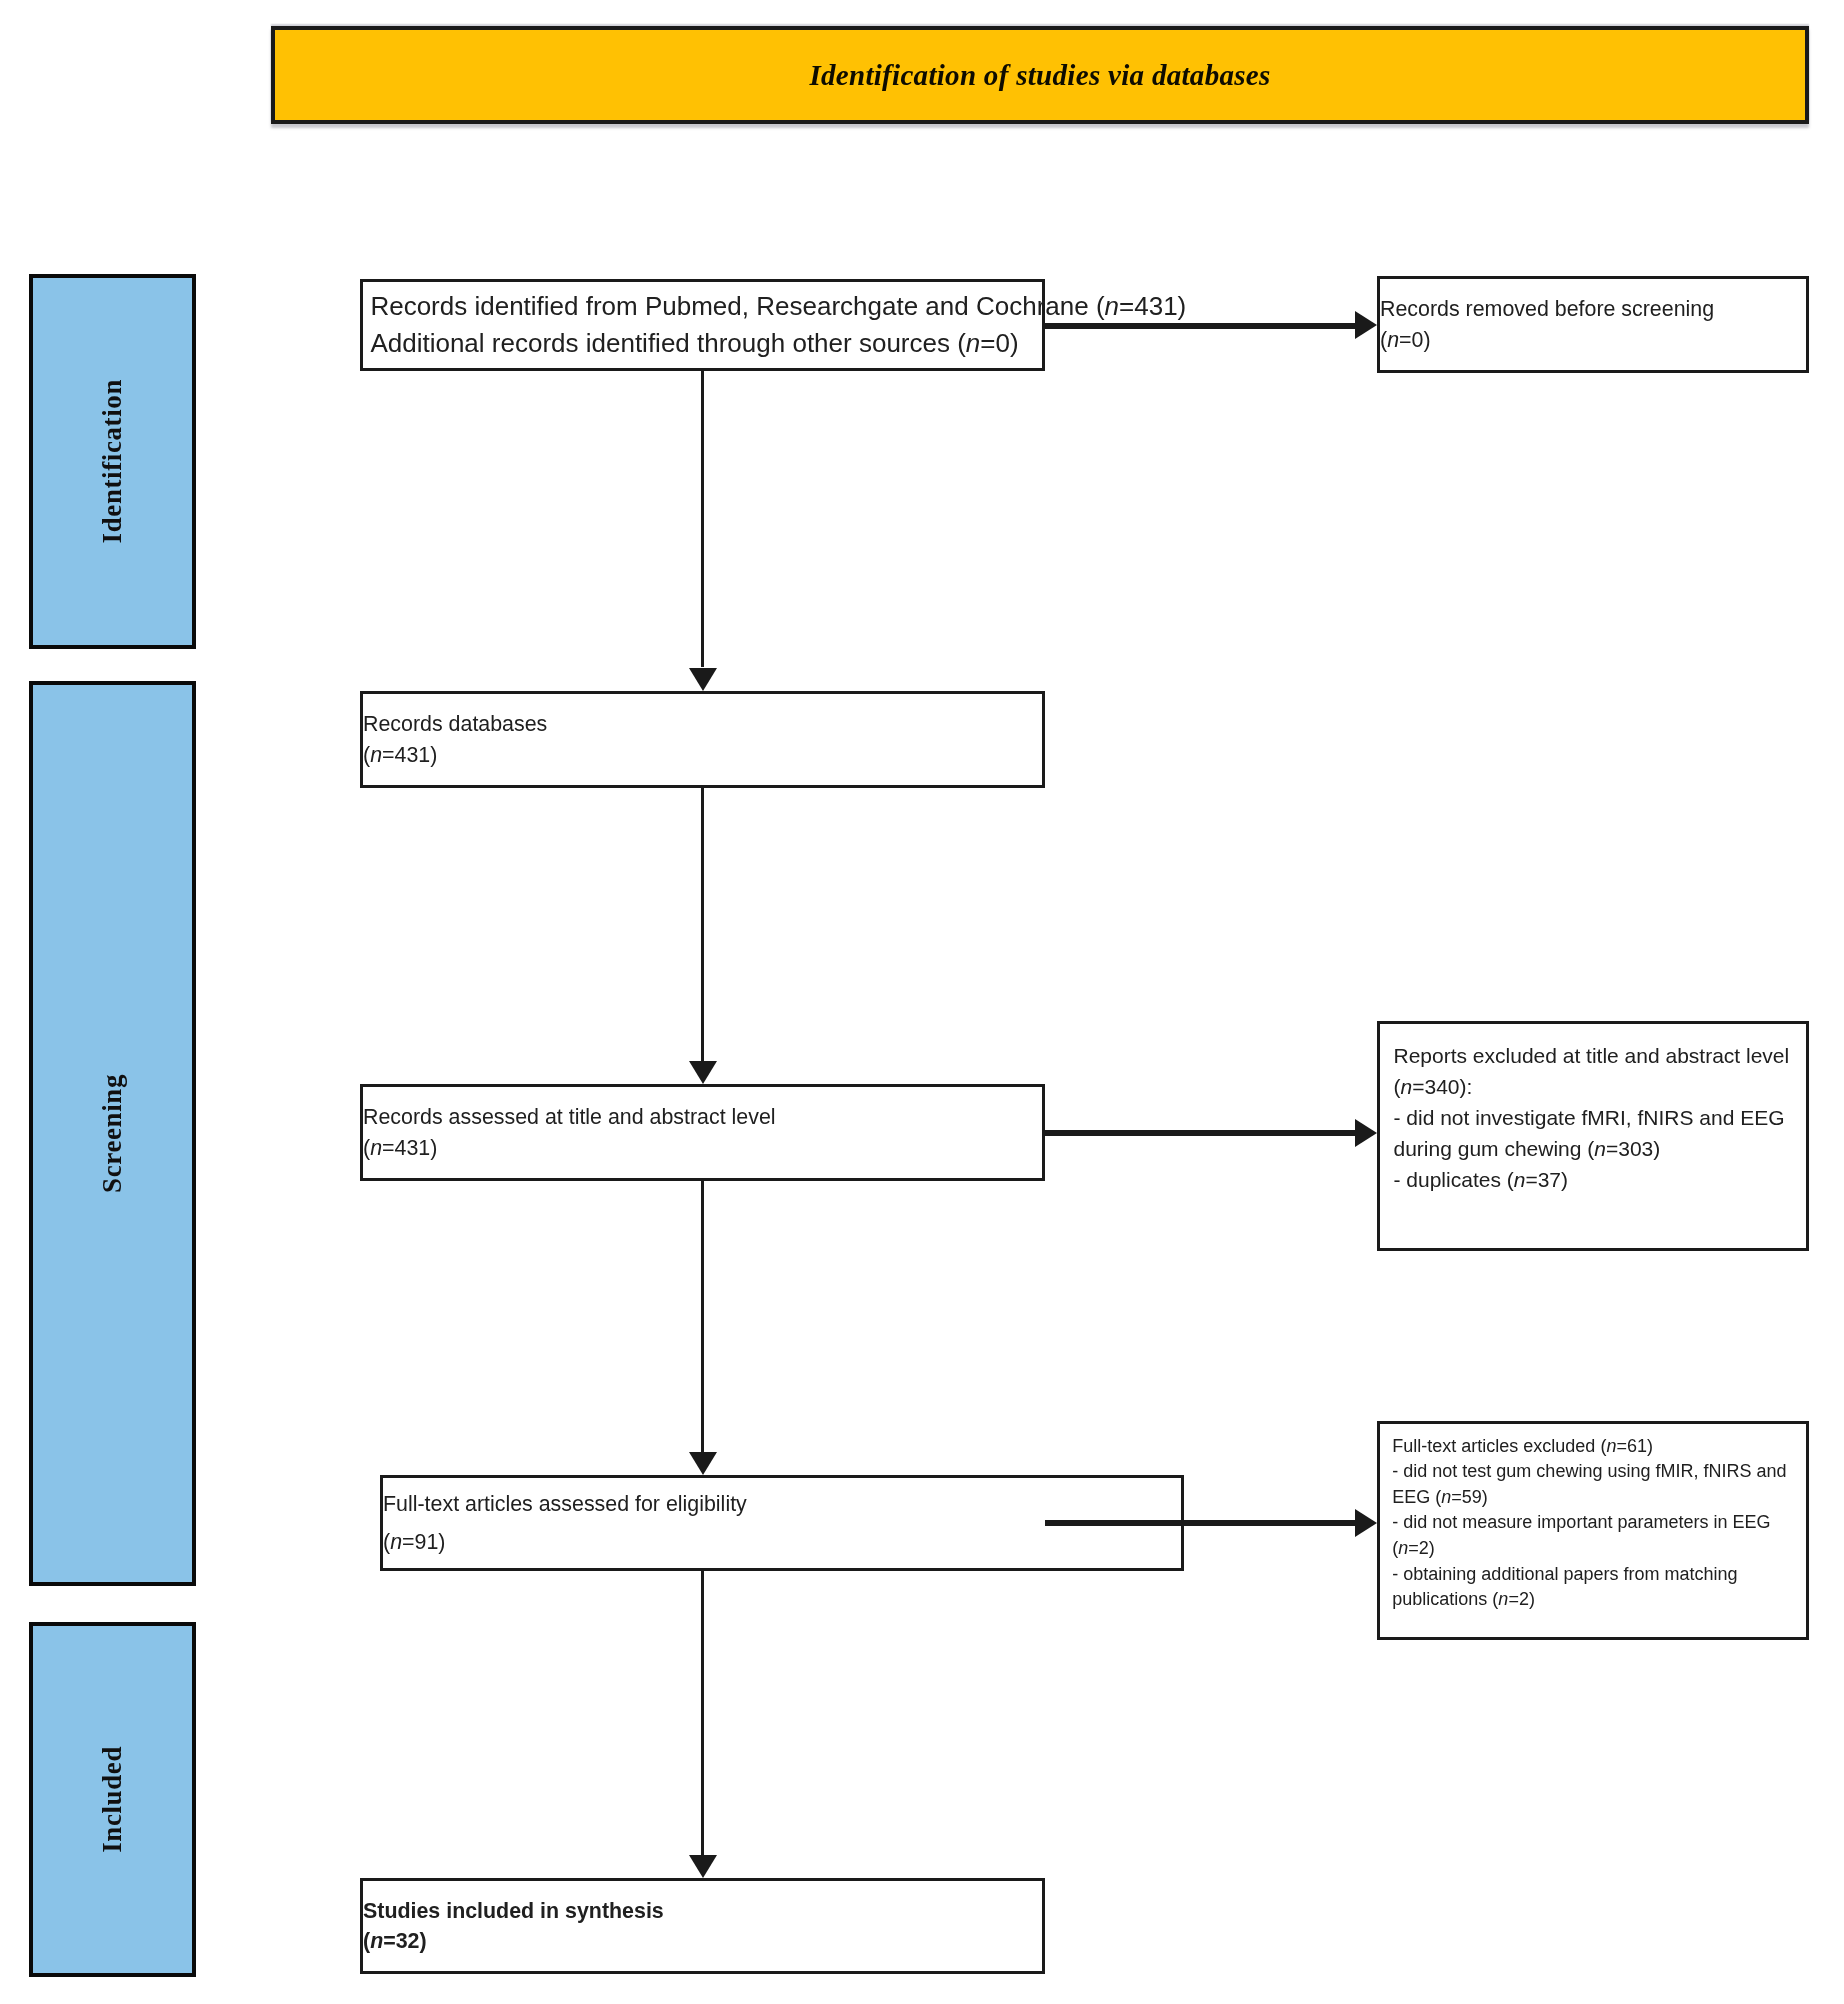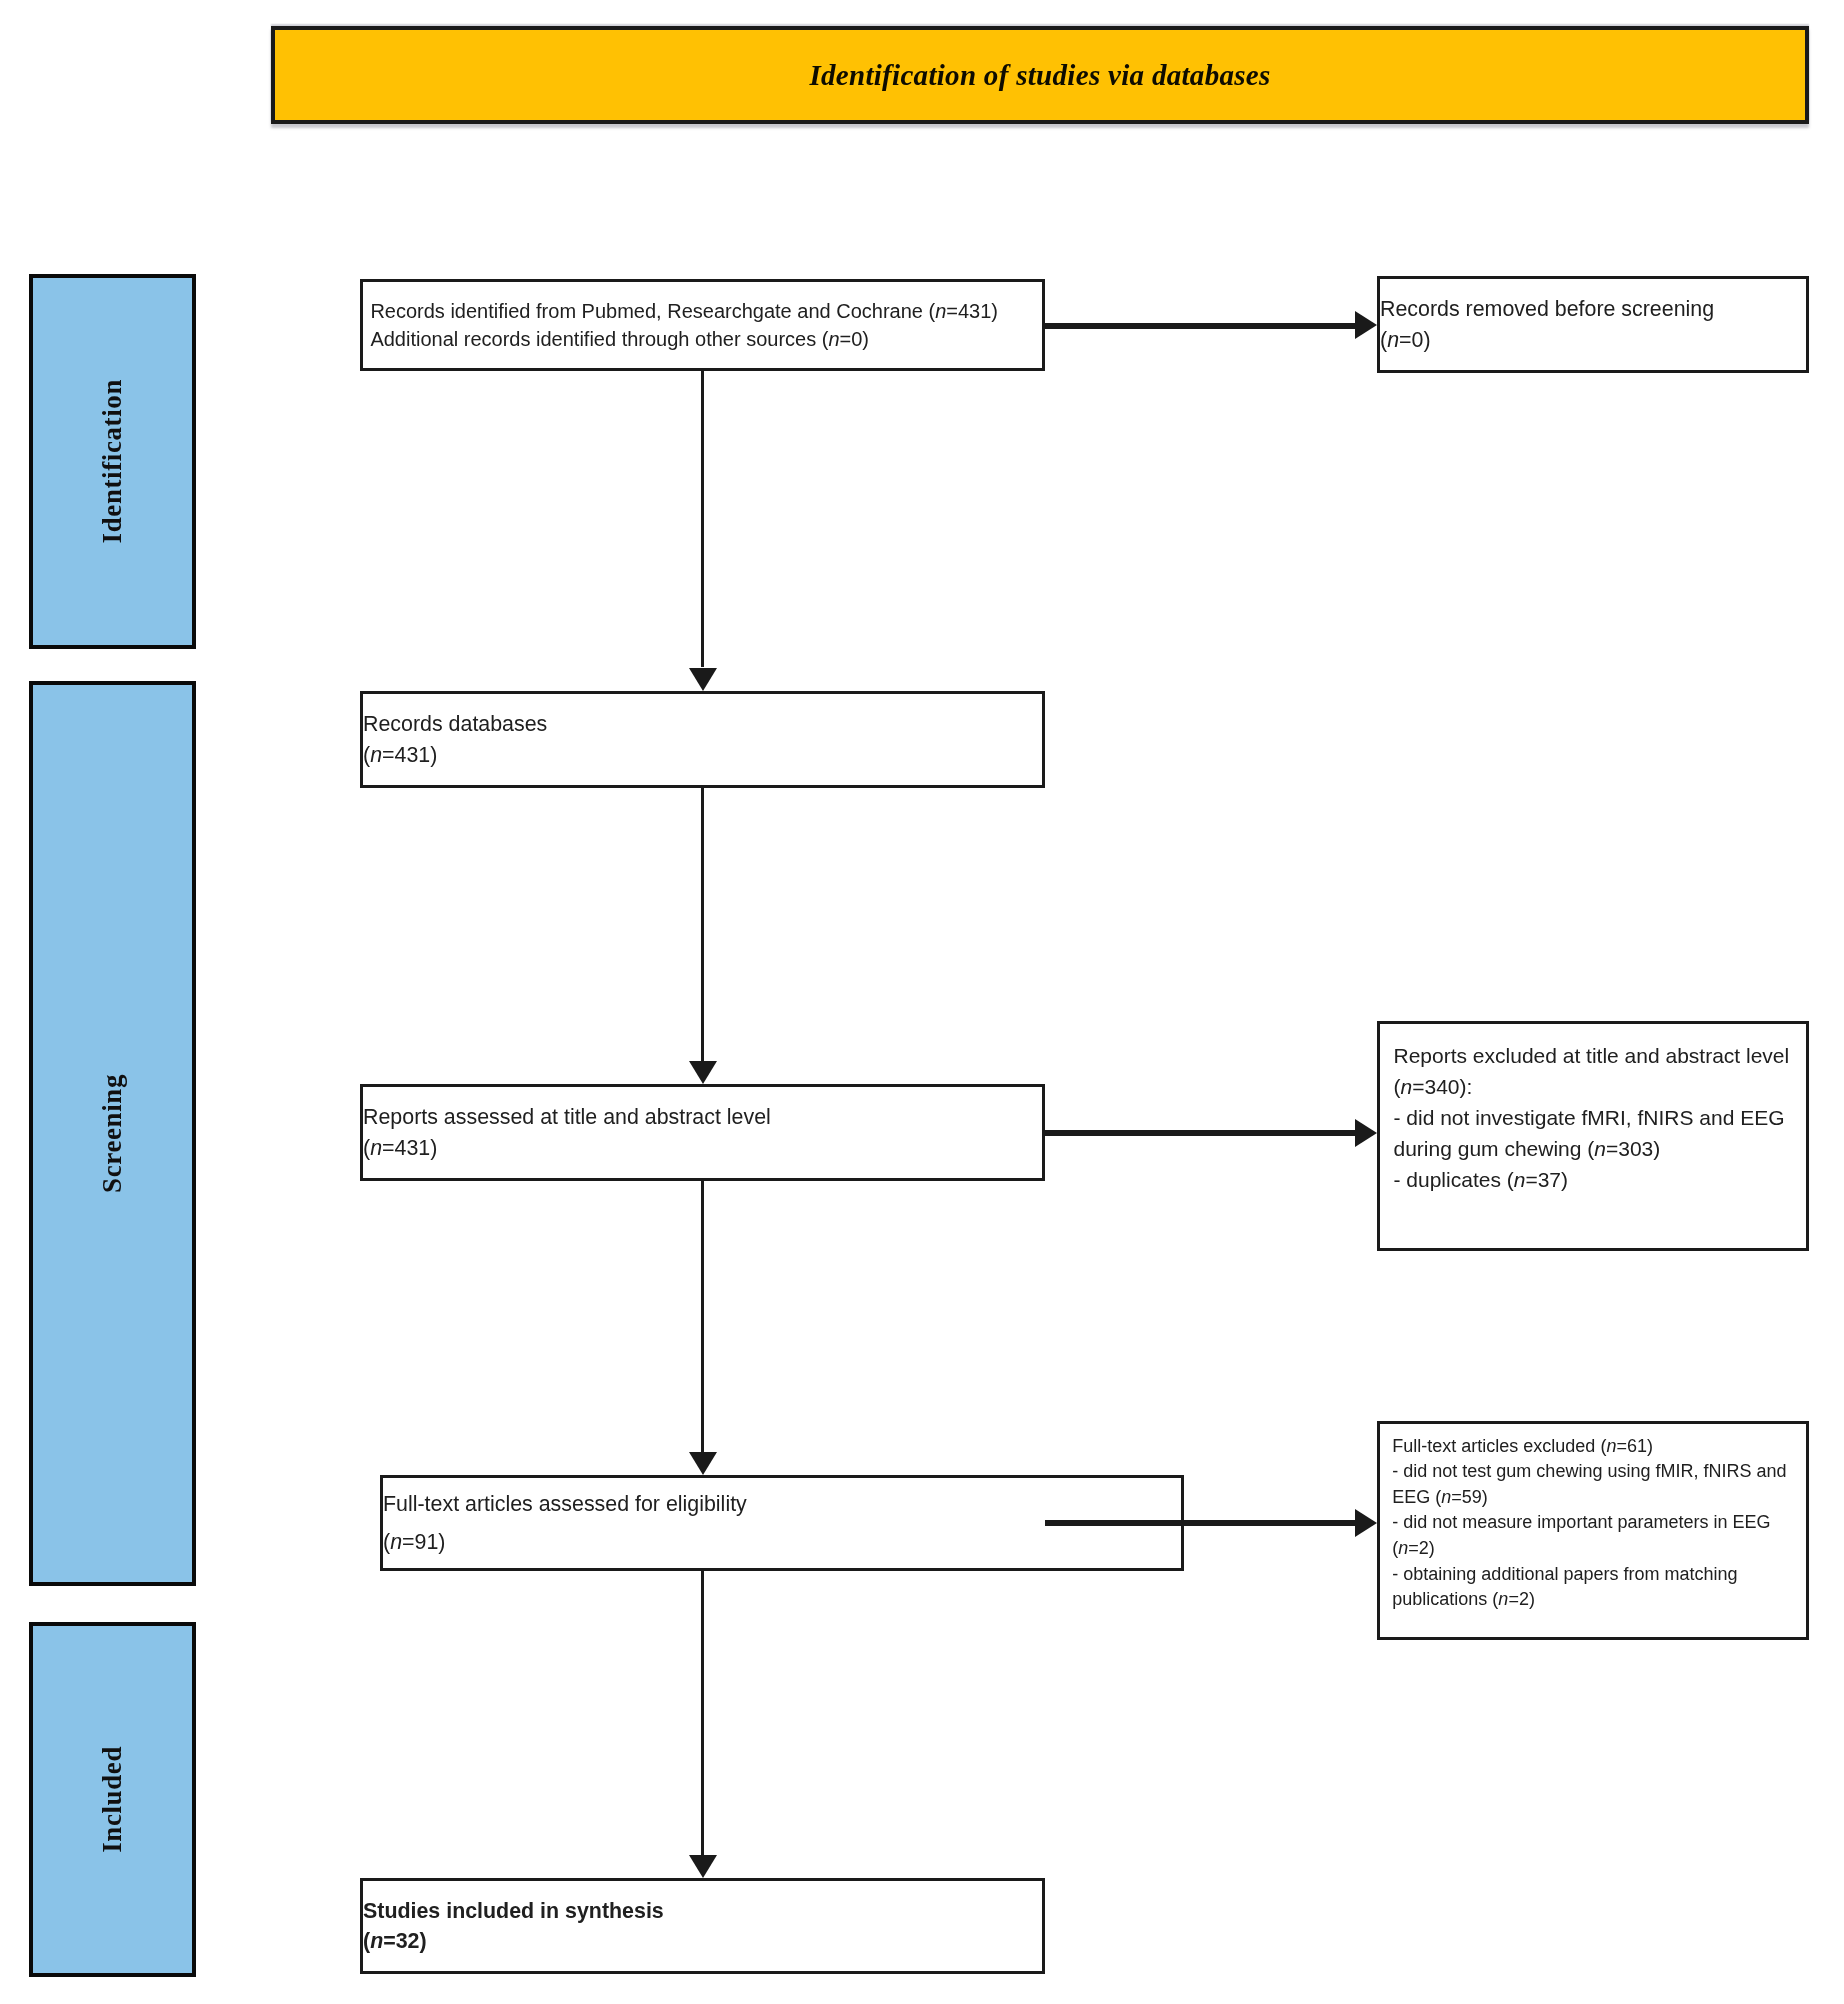--- a/index.html
+++ b/index.html
@@ -62,21 +62,21 @@
     background: #ffffff;
     border: 3.7px solid #1a1a1a;
     box-sizing: border-box;
     display: flex; flex-direction: column; justify-content: center;
     font-size: 21.4px;
     line-height: 1.42;
   }
   .fbox.center { align-items: flex-start; text-align: center; }
   .fbox.left   { align-items: flex-start; text-align: left; }
 
-  #box-records-identified { left: 360px; top: 279px;  width: 685px; height: 92px; padding: 0 7.4px; font-size: 20px; }
+  #box-records-identified { left: 360px; top: 279px;  width: 685px; height: 92px; padding: 0 7.4px; font-size: 26px; }
   #box-records-identified .bline { white-space: nowrap; }
   #box-records-screened   { left: 360px; top: 691px; width: 685px; height: 97px; }
   #box-reports-assessed   { left: 360px; top: 1084px; width: 685px; height: 97px; }
   #box-fulltext-assessed  { left: 380px; top: 1475px; width: 804px; height: 96px; gap: 8px; }
   #box-studies-included   { left: 360px; top: 1878px; width: 685px; height: 96px; font-weight: bold; }
 
   #box-records-removed    { left: 1377px; top: 276px;  width: 432px; height: 97px; }
   #box-reports-excluded   { left: 1377px; top: 1021px; width: 432px; height: 230px;
                             justify-content: flex-start; padding: 16px 13.5px; font-size: 21px; line-height: 1.48; }
   #box-fulltext-excluded  { left: 1377px; top: 1421px; width: 432px; height: 219px;
@@ -130,21 +130,21 @@
     <div class="bline">Records identified from Pubmed, Researchgate and Cochrane (<i>n</i>=431)</div>
     <div class="bline">Additional records identified through other sources (<i>n</i>=0)</div>
   </div>
 
   <div class="fbox center" id="box-records-screened">
     <div>Records databases</div>
     <div>(<i>n</i>=431)</div>
   </div>
 
   <div class="fbox center" id="box-reports-assessed">
-    <div>Reports assessed at title and abstract level</div>
+    <div>Records assessed at title and abstract level</div>
     <div>(<i>n</i>=431)</div>
   </div>
 
   <div class="fbox center" id="box-fulltext-assessed">
     <div>Full-text articles assessed for eligibility</div>
     <div>(<i>n</i>=91)</div>
   </div>
 
   <div class="fbox center" id="box-studies-included">
     <div>Studies included in synthesis</div>

